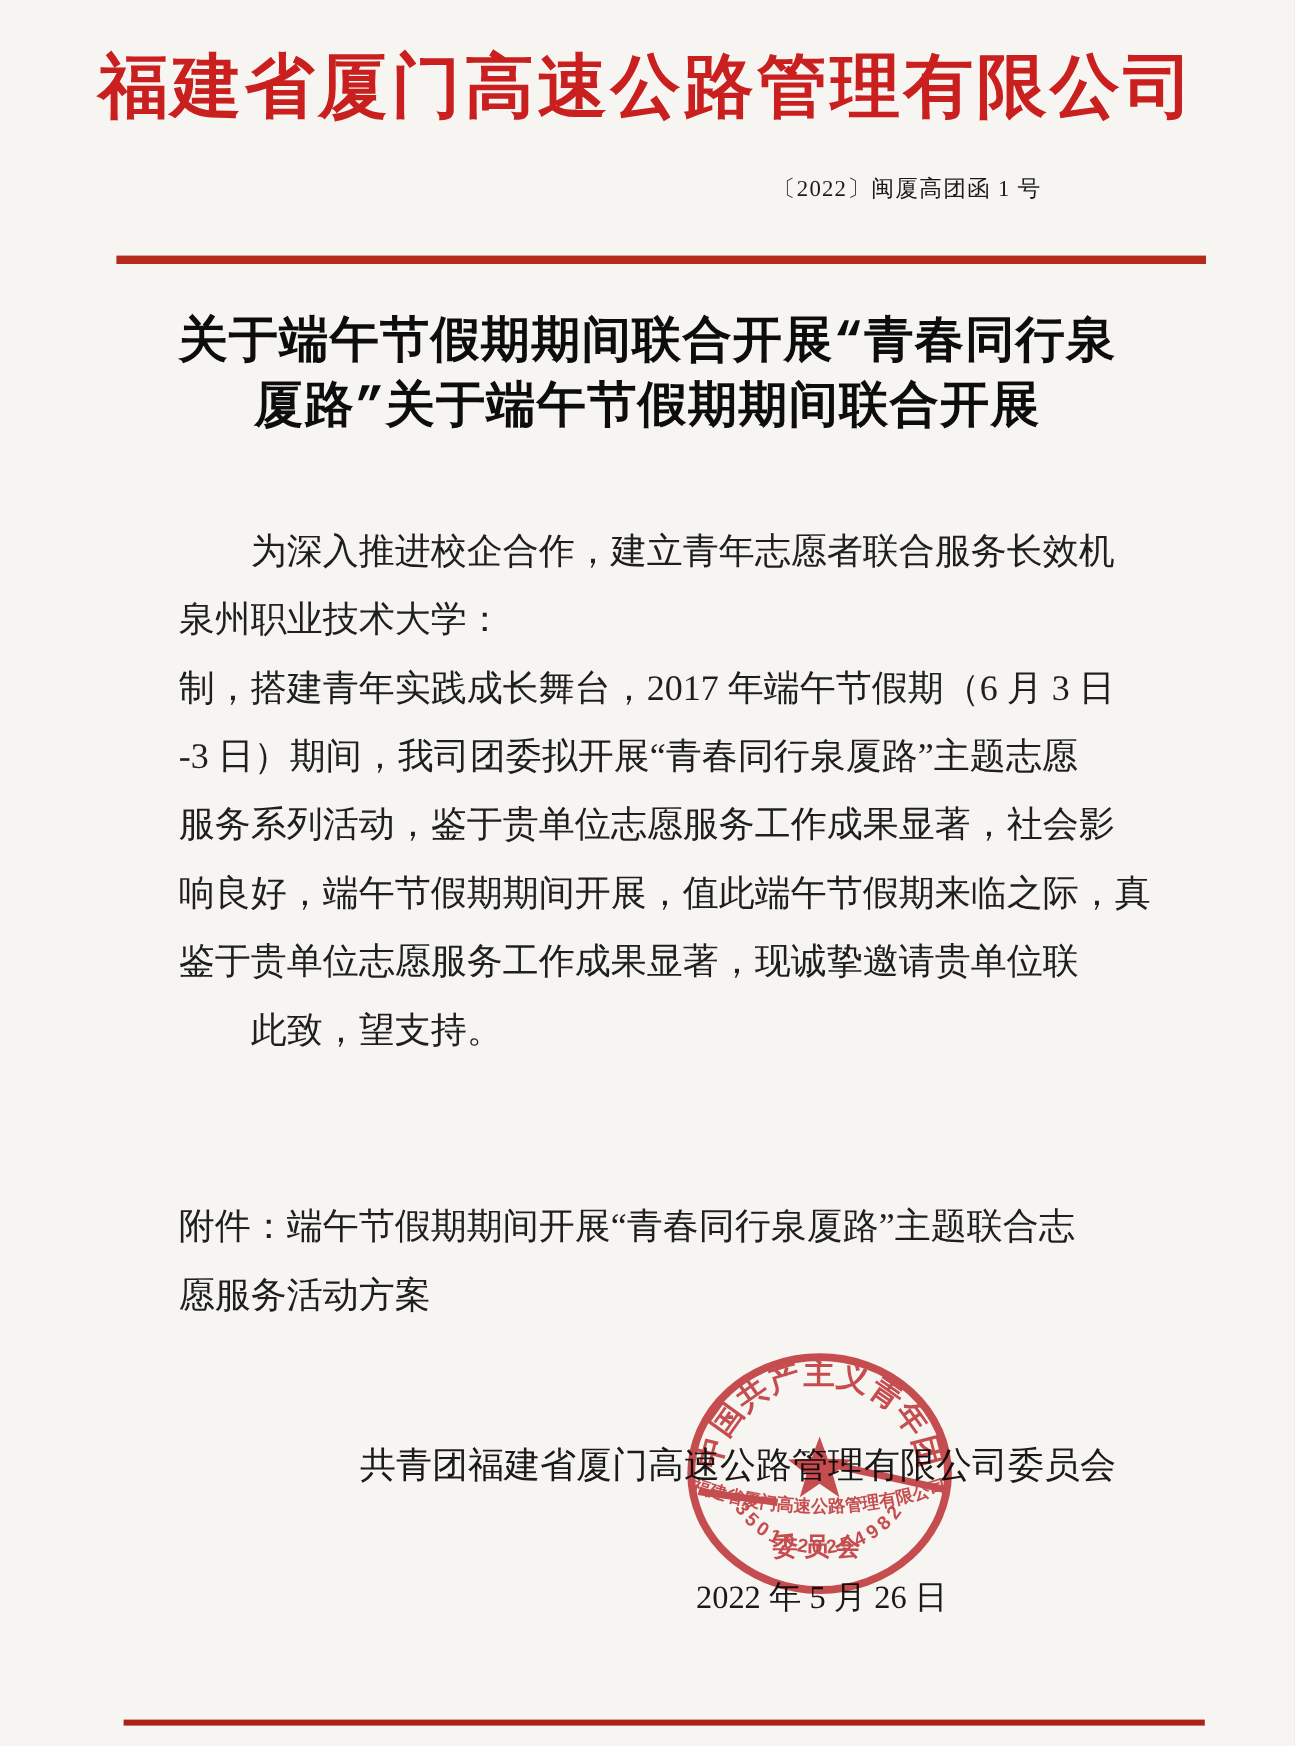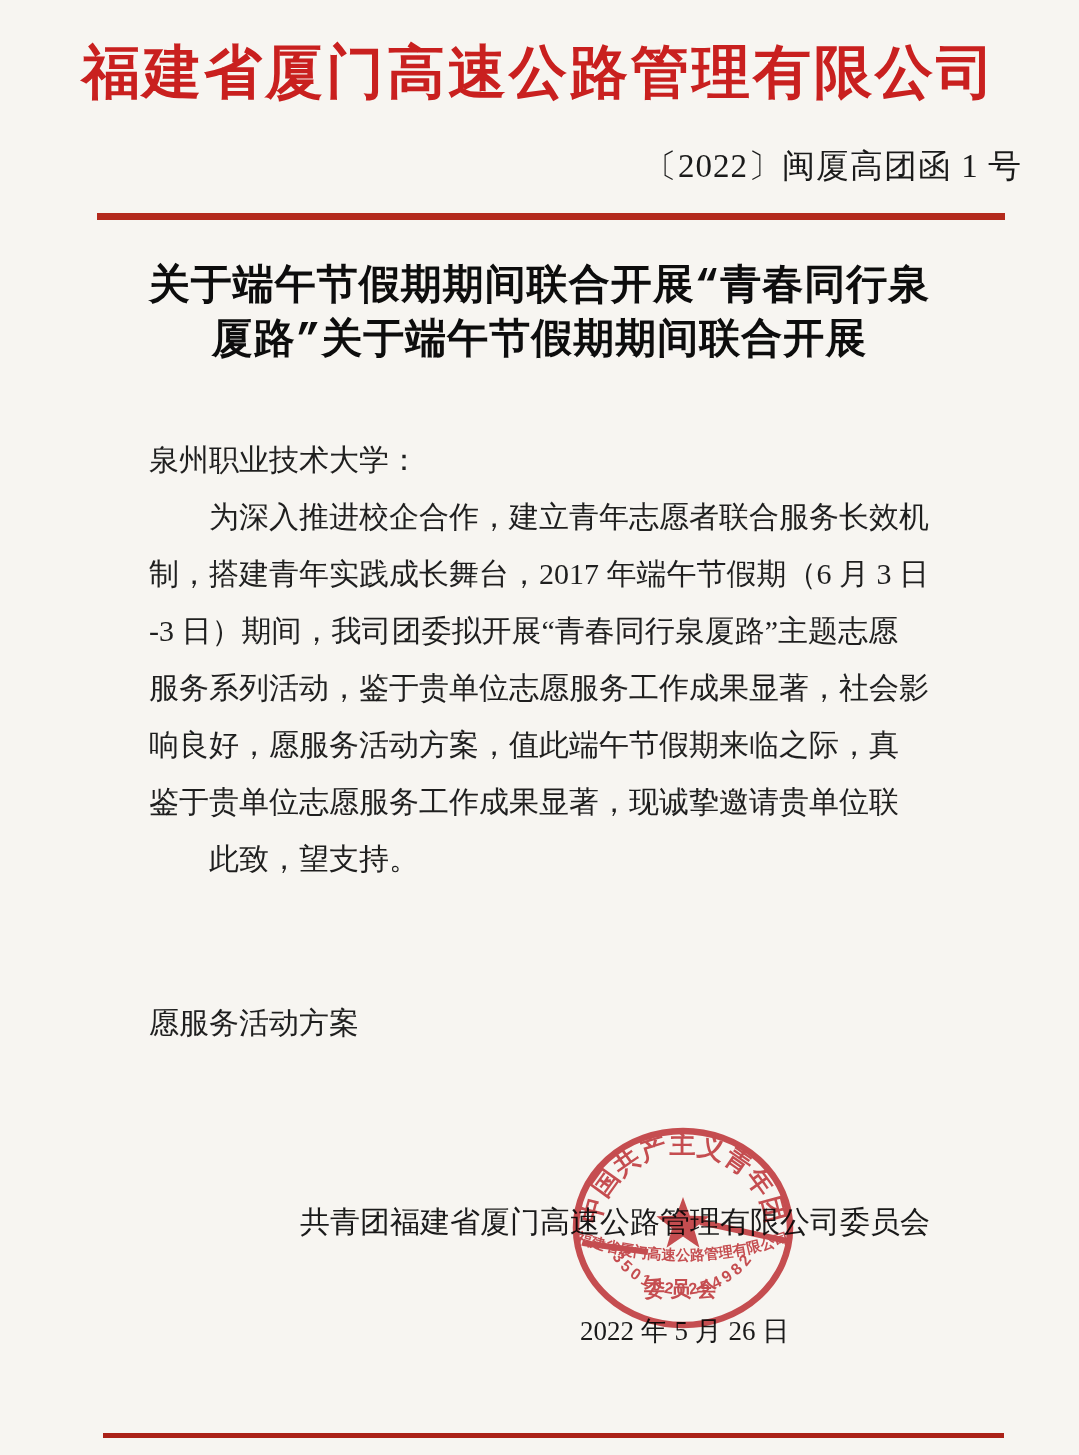--- a/index.html
+++ b/index.html
@@ -15,21 +15,21 @@
   .org-name{
     position:absolute;top:34px;left:0;width:100%;
     text-align:center;
     font-size:58px;font-weight:bold;
     color:#c9201f;
     letter-spacing:3px;
     white-space:nowrap;
   }
   .doc-number{
     position:absolute;top:144px;left:644px;
-    font-size:33px;color:#1a1a1a;letter-spacing:1px;
+    font-size:19px;color:#1a1a1a;letter-spacing:1px;
     white-space:nowrap;
   }
   .rule-top{
     position:absolute;top:213px;left:97px;
     width:908px;height:7px;background:#b42a1d;
   }
   .doc-title{
     position:absolute;top:260px;left:0;width:100%;
     text-align:center;
     font-size:41px;font-weight:bold;line-height:54px;
@@ -75,31 +75,32 @@
   <div class="doc-number">〔2022〕闽厦高团函 1 号</div>
 
   <div class="rule-top"></div>
 
   <div class="doc-title">
     <div>关于端午节假期期间联合开展“青春同行泉</div>
     <div>厦路”关于端午节假期期间联合开展</div>
   </div>
 
   <div class="body-block">
+    <div class="tline ind">为深入推进校企合作，建立青年志愿者联合服务长效机</div>
     <div class="tline">泉州职业技术大学：</div>
-    <div class="tline ind">为深入推进校企合作，建立青年志愿者联合服务长效机</div>
     <div class="tline">制，搭建青年实践成长舞台，2017 年端午节假期（6 月 3 日</div>
     <div class="tline">-3 日）期间，我司团委拟开展“青春同行泉厦路”主题志愿</div>
     <div class="tline">服务系列活动，鉴于贵单位志愿服务工作成果显著，社会影</div>
-    <div class="tline">响良好，愿服务活动方案，值此端午节假期来临之际，真</div>
+    <div class="tline">响良好，端午节假期期间开展，值此端午节假期来临之际，真</div>
     <div class="tline">鉴于贵单位志愿服务工作成果显著，现诚挚邀请贵单位联</div>
     <div class="tline ind">此致，望支持。</div>
   </div>
 
   <div class="attach-block">
+    <div class="tline">附件：端午节假期期间开展“青春同行泉厦路”主题联合志</div>
     <div class="tline">愿服务活动方案</div>
   </div>
 
   <div class="signature">共青团福建省厦门高速公路管理有限公司委员会</div>
 
   <div class="date">2022 年 5 月 26 日</div>
 
   <svg class="seal" viewBox="0 0 236 214" xmlns="http://www.w3.org/2000/svg">
     <g fill="none" stroke="#c5373c">
       <ellipse cx="118" cy="104" rx="107" ry="97" stroke-width="6.5"></ellipse>

